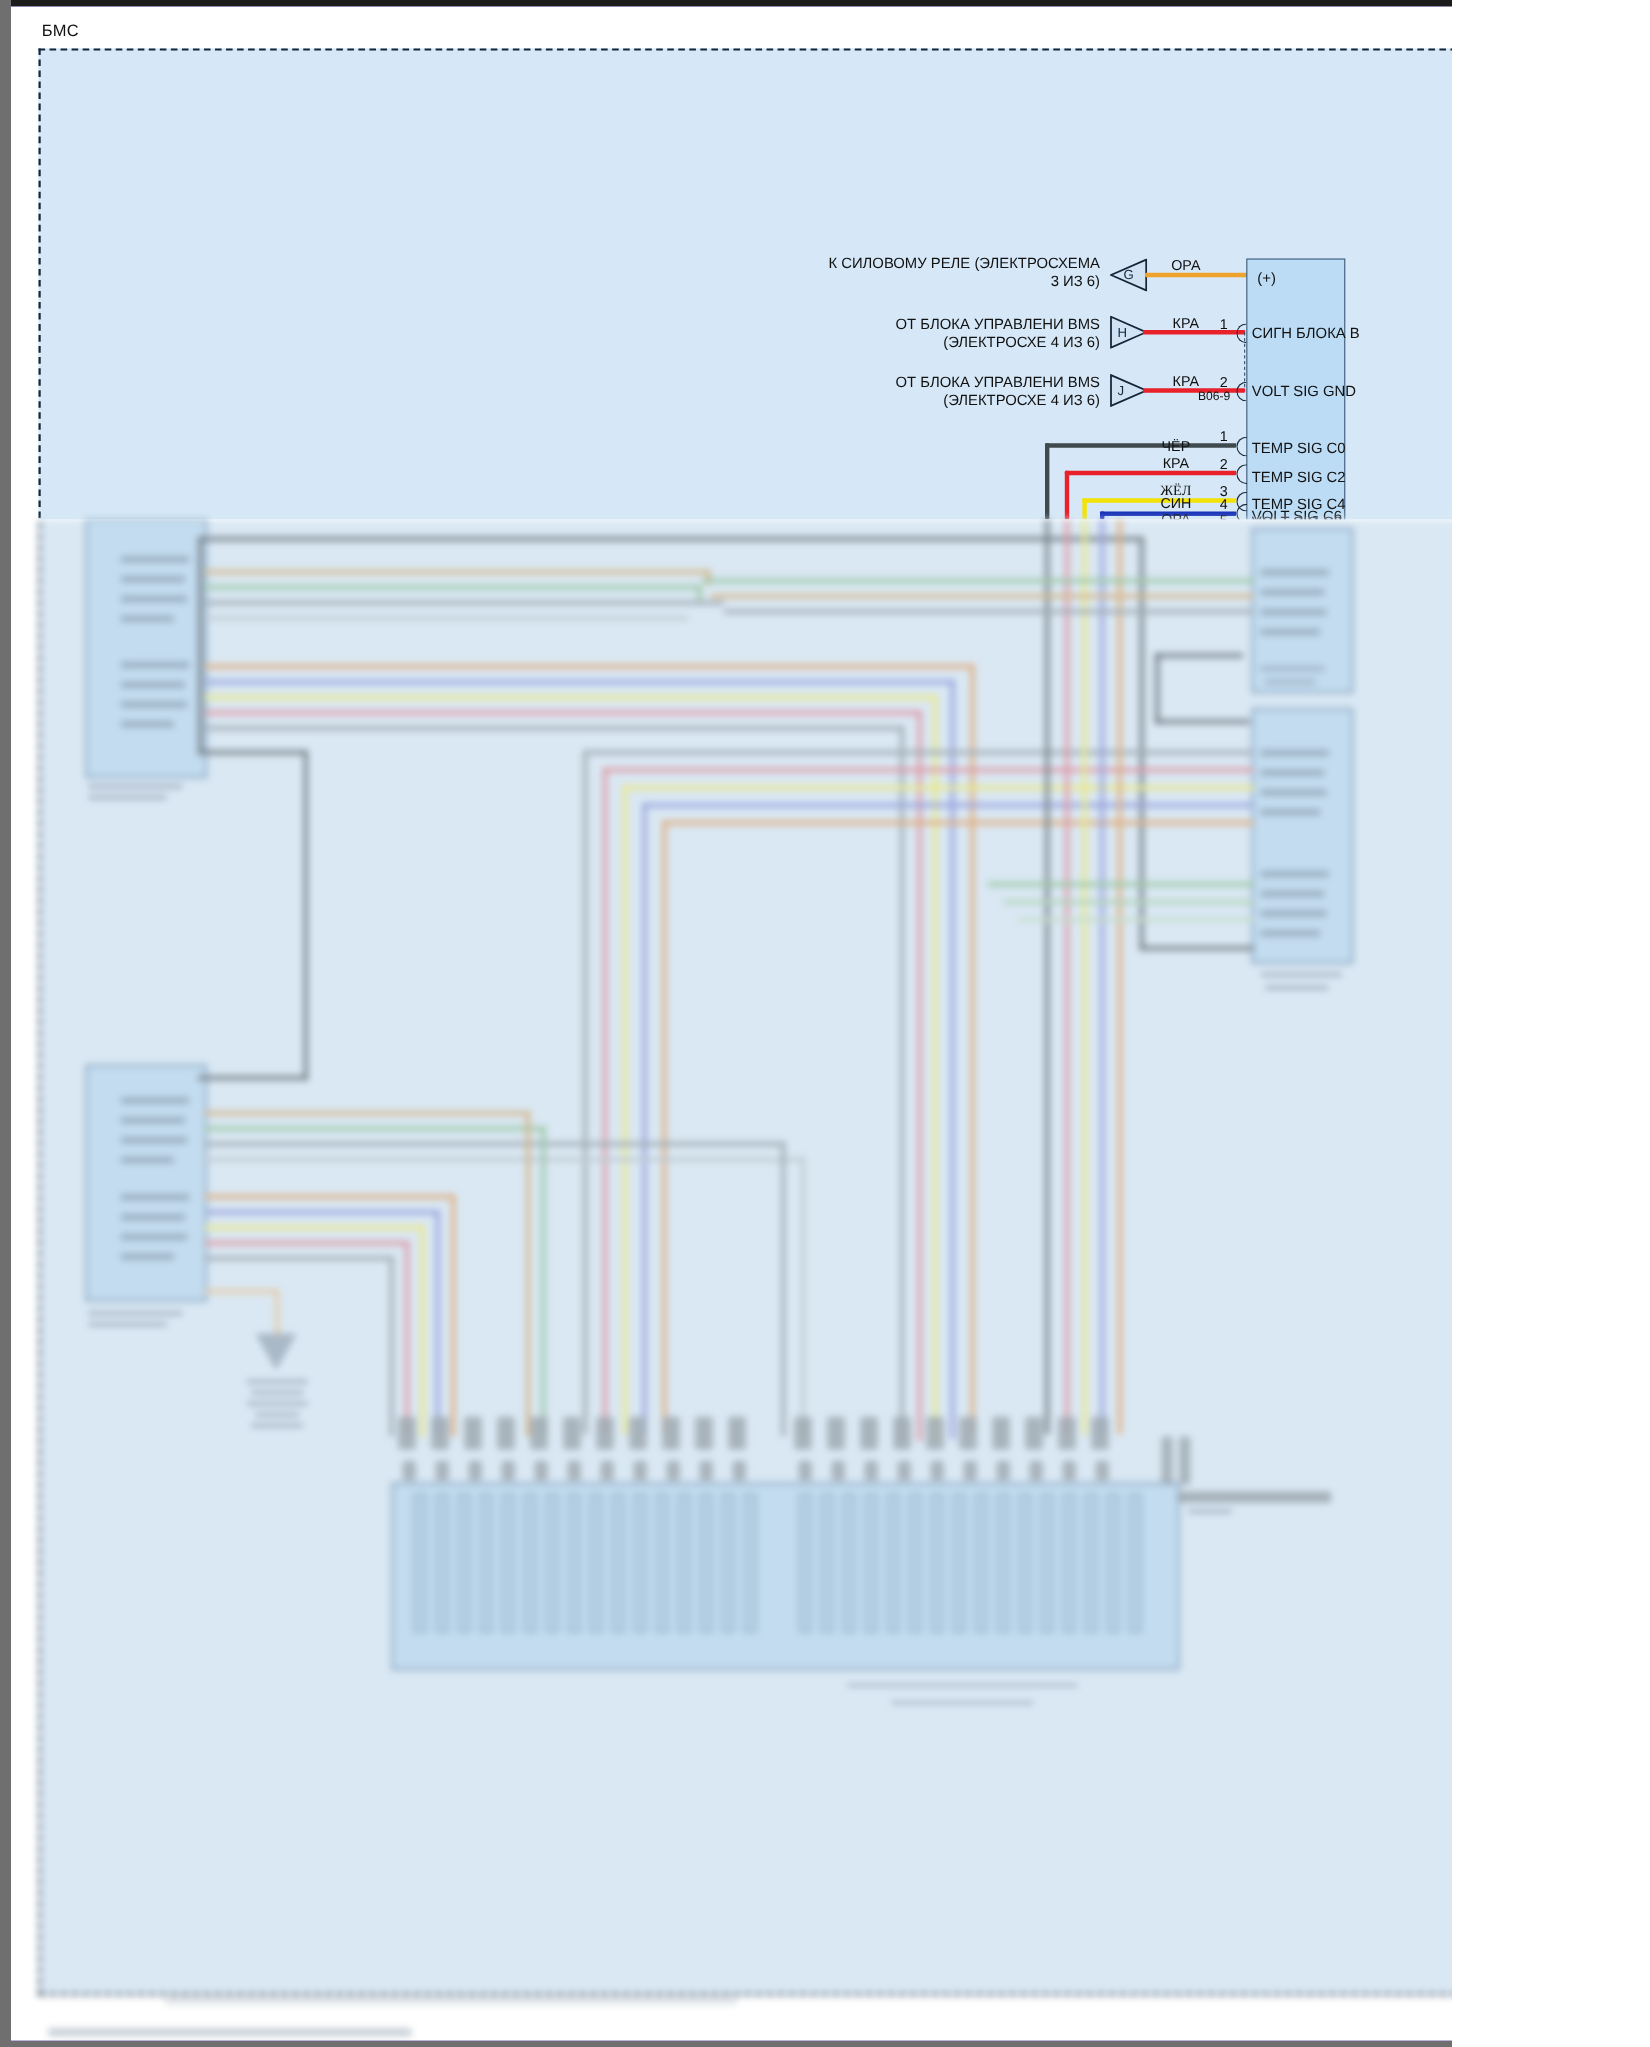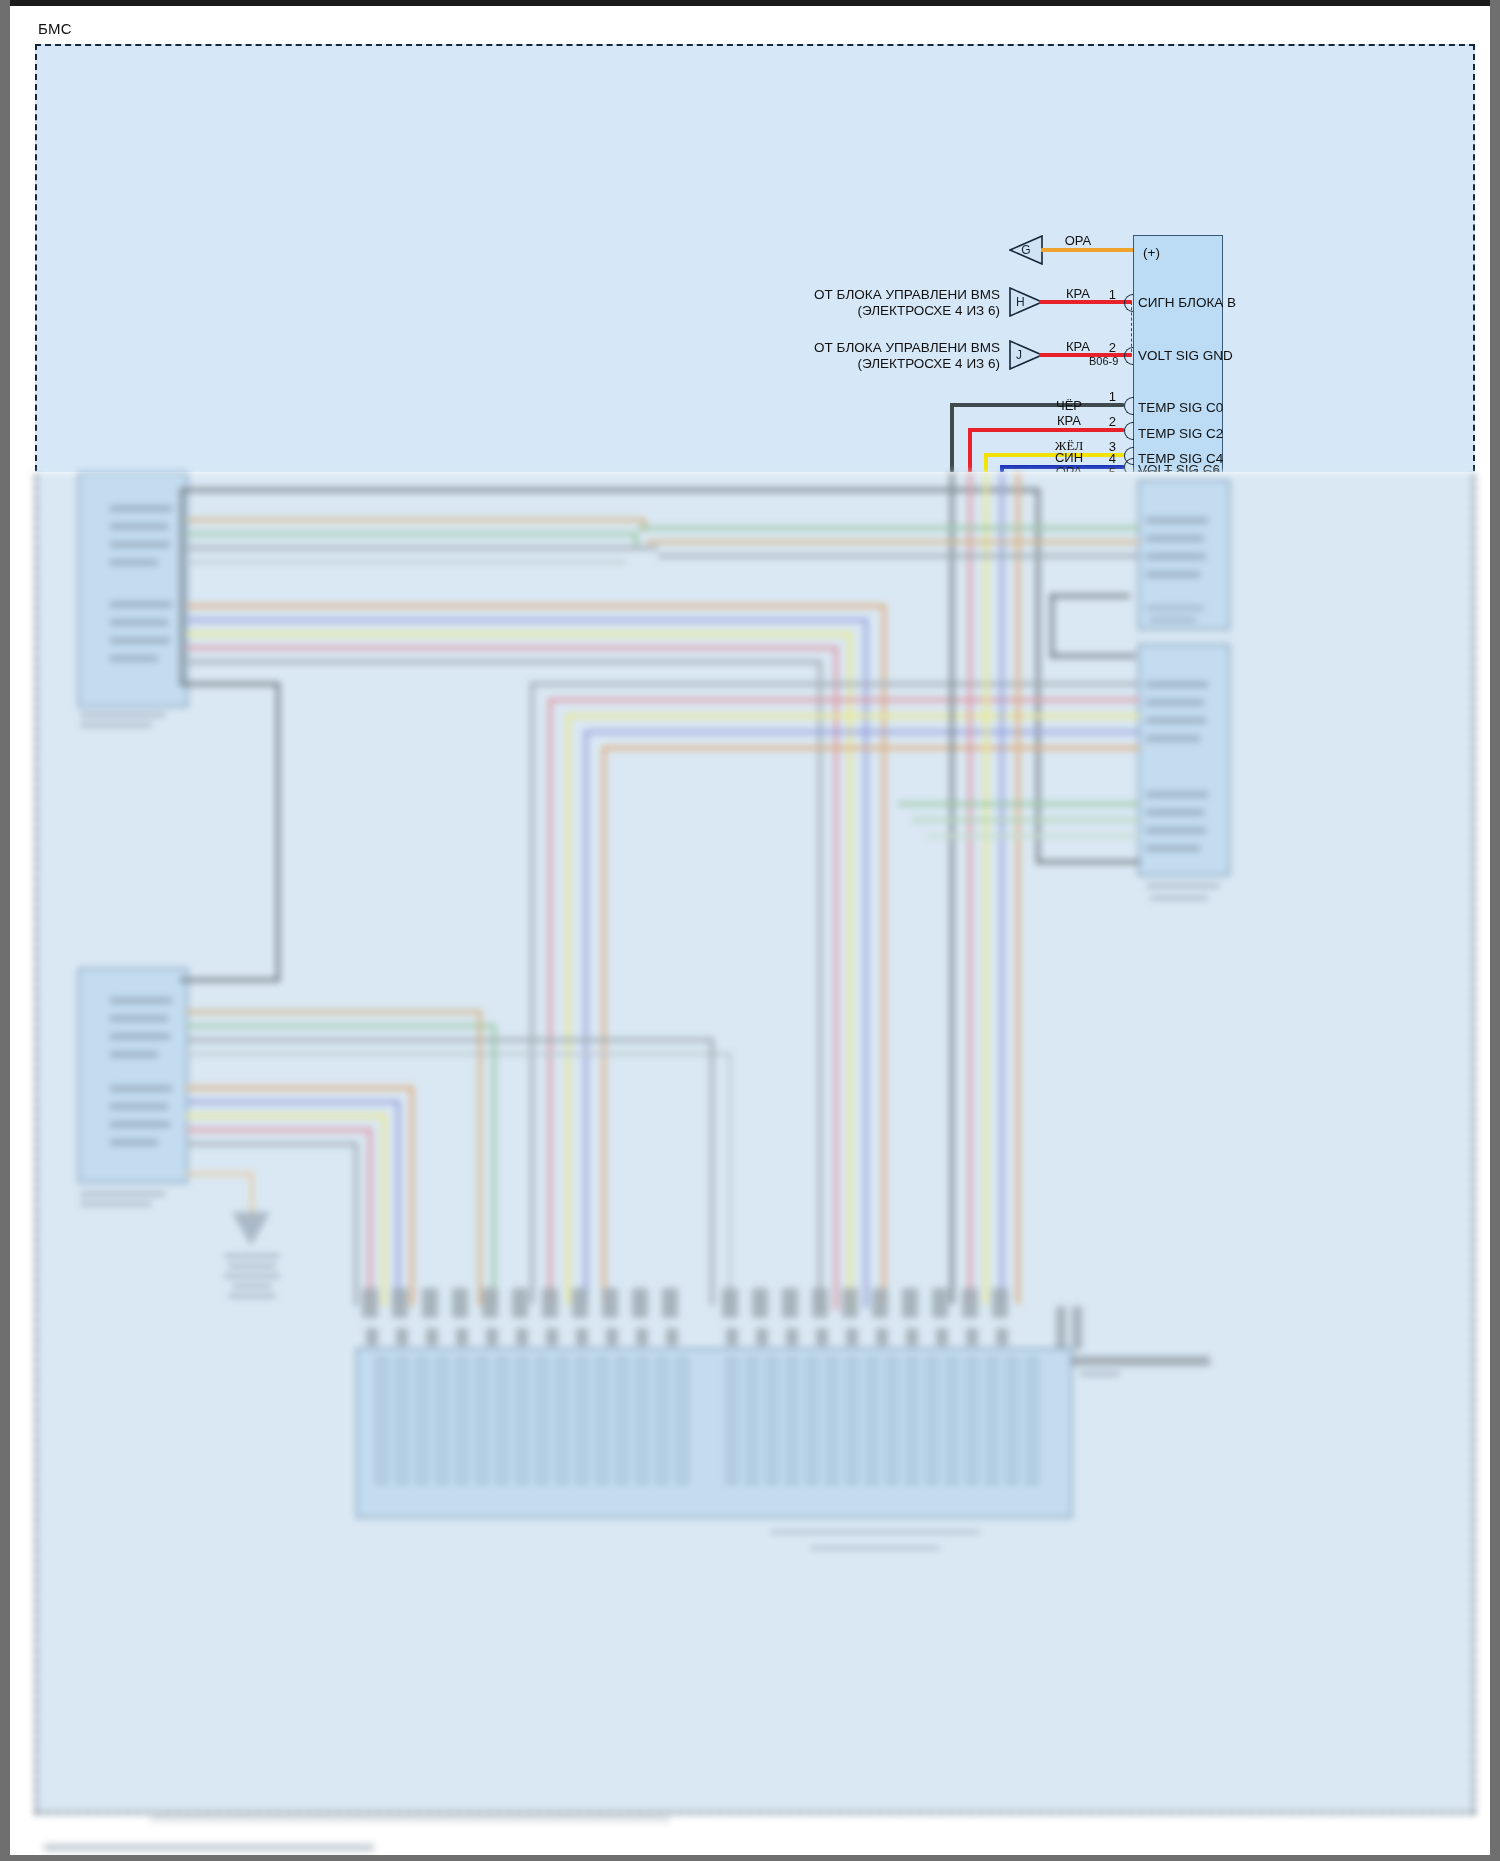--- a/index.html
+++ b/index.html
@@ -1,17 +1,17 @@
 <!DOCTYPE html>
 <html><head>
 <meta charset="utf-8">
 <style>
   html,body{margin:0;padding:0;background:#fff;}
   body{font-family:"Liberation Sans",sans-serif;}
-  #page{position:relative;width:1500px;height:1861px;background:#8b5cf6;overflow:hidden;}
+  #page{position:relative;width:1320px;height:1861px;background:#8b5cf6;overflow:hidden;}
 
   
   .frame-left{position:absolute;left:0;top:0;width:10px;height:1861px;background:#6f6f6f;}
   .frame-right{position:absolute;left:1490px;top:0;width:10px;height:1861px;background:#6f6f6f;}
   .frame-top{position:absolute;left:0;top:0;width:1500px;height:6px;background:#1c1c1c;}
   .frame-bottom{position:absolute;left:0;top:1855px;width:1500px;height:6px;background:#6f6f6f;}
 
   
   .canvas{position:absolute;left:10px;top:6px;width:1480px;height:1849px;background:#ffffff;overflow:hidden;}
 
@@ -75,20 +75,24 @@
   <div class="frame-right"></div>
   <div class="frame-bottom"></div>
 
   <div class="canvas">
 
     <div class="sharp">
 
       <div class="bms-zone"></div>
       <div class="bms-title">БМС</div>
 
+      <div class="reflabel" style="left:580px;top:226px;width:410px;">
+        <div>К СИЛОВОМУ РЕЛЕ (ЭЛЕКТРОСХЕМА</div>
+        <div>3 ИЗ 6)</div>
+      </div>
       <div class="tri" style="left:999px;top:229px;">
         <svg width="34" height="30" viewBox="0 0 34 30">
           <polygon points="1,15 33,1 33,29" fill="#cfe3f5" stroke="#13263a" stroke-width="1.6"></polygon>
         </svg>
         <div class="tlt">G</div>
       </div>
       <div class="wire" style="left:1031px;top:242px;width:107px;background:#f0a32c;"></div>
       <div class="wcode" style="left:1038px;top:227px;width:60px;">ОРА</div>
       <div class="dot" style="left:1123px;top:240px;"></div>
 

